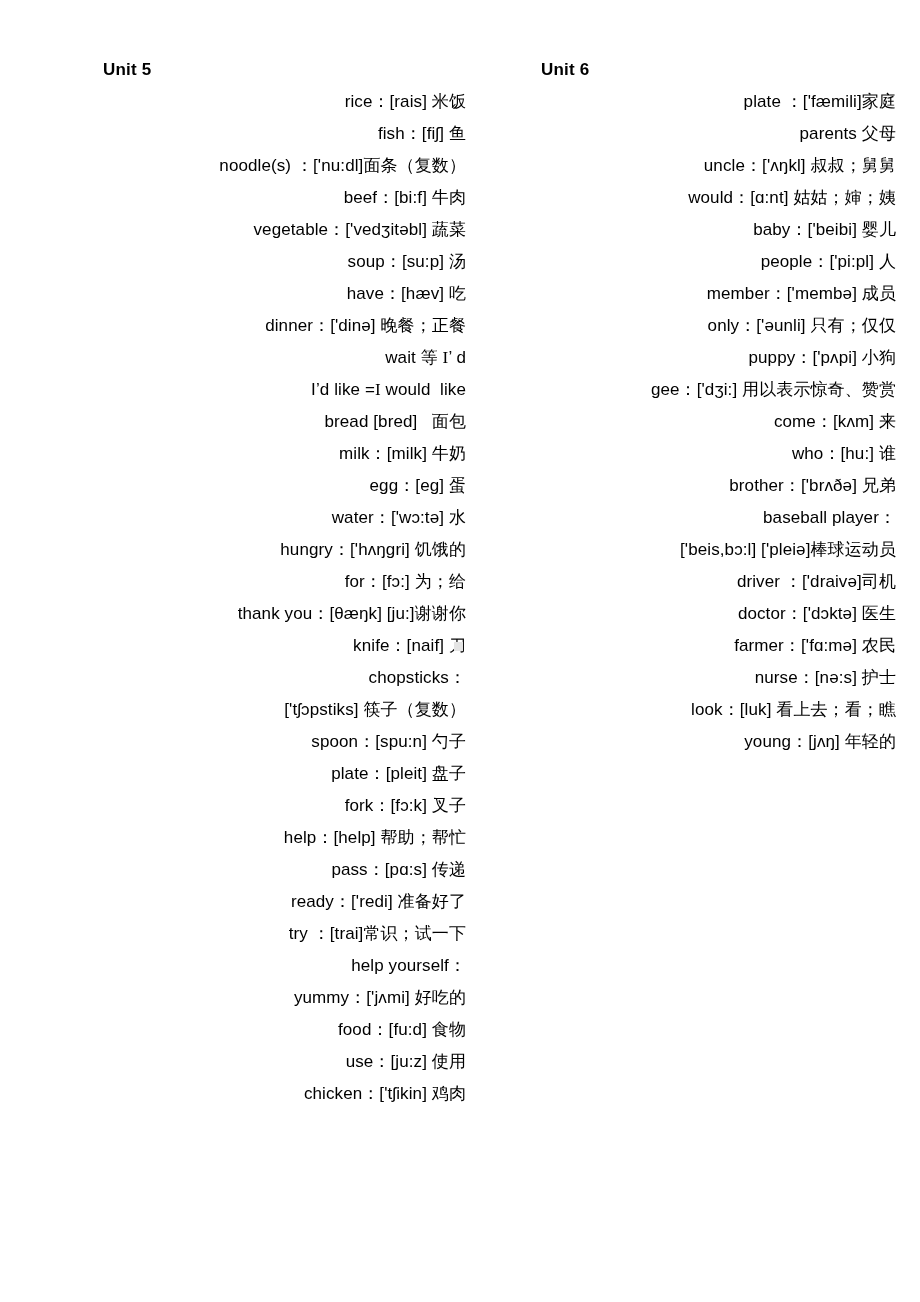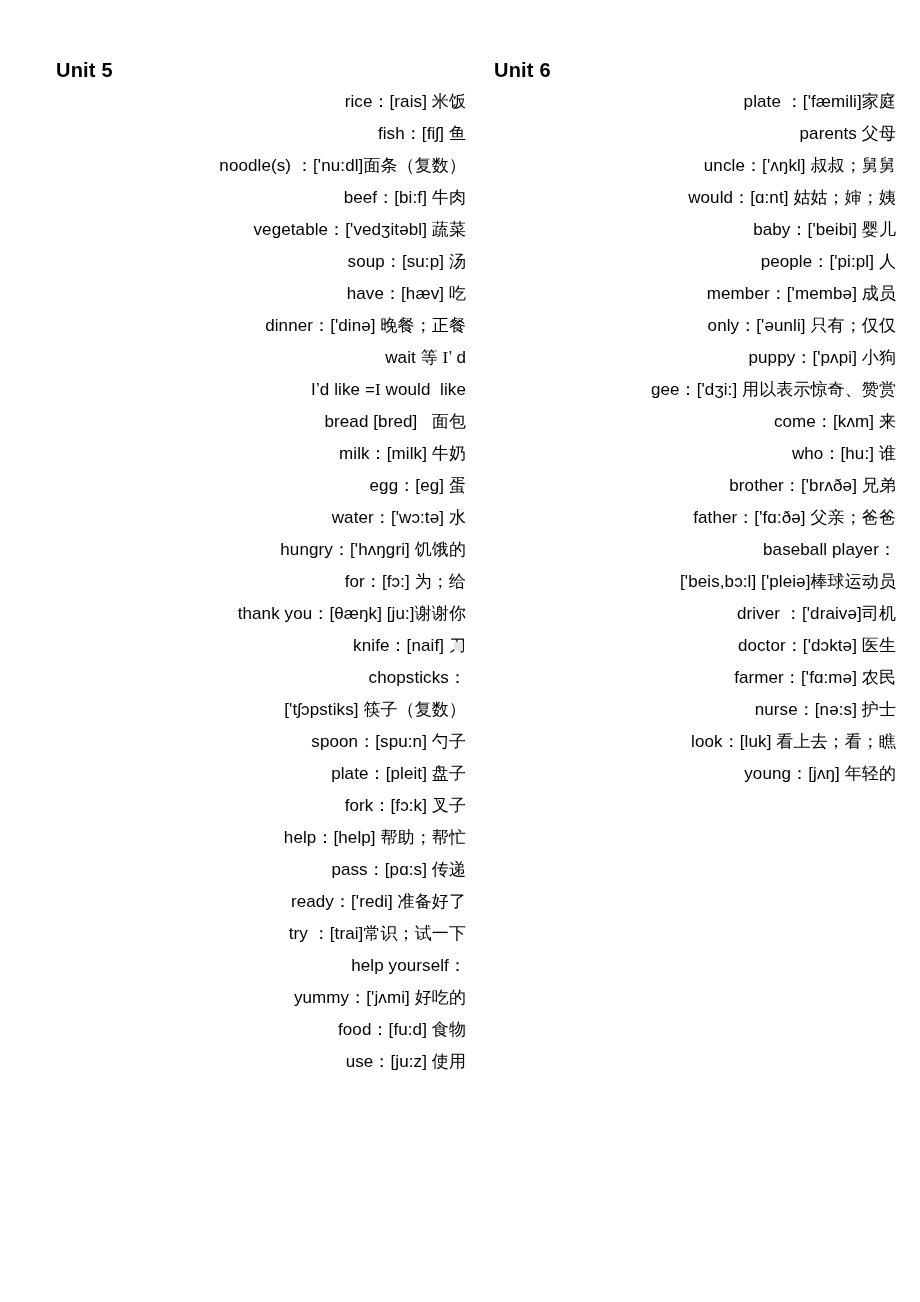--- a/index.html
+++ b/index.html
@@ -20,26 +20,27 @@
     inset: 0;
   }
   .column {
     position: absolute;
     top: 54px;
   }
   #col-left  { left: 56px;  width: 410px; }
   #col-right { left: 486px; width: 410px; }
 
   .unit-heading {
-    font-size: 20px;
+    font-size: 17px;
     font-weight: bold;
     line-height: 32px;
     height: 32px;
     white-space: pre;
     letter-spacing: 0.2px;
+    margin-left: 47px;
   }
   #col-right .unit-heading { padding-left: 8px; }
 
   .entry {
     font-size: 17px;
     font-weight: normal;
     line-height: 32px;
     height: 32px;
     white-space: pre;
     letter-spacing: 0.1px;
@@ -89,40 +90,40 @@
         <div class="entry">plate：[pleit] 盘子</div>
         <div class="entry">fork：[fɔ:k] 叉子</div>
         <div class="entry">help：[help] 帮助；帮忙</div>
         <div class="entry">pass：[pɑ:s] 传递</div>
         <div class="entry">ready：['redi] 准备好了</div>
         <div class="entry">try ：[trai]常识；试一下</div>
         <div class="entry">help yourself：</div>
         <div class="entry">yummy：['jʌmi] 好吃的</div>
         <div class="entry">food：[fu:d] 食物</div>
         <div class="entry">use：[ju:z] 使用</div>
+        <div class="entry">chicken：['tʃikin] 鸡肉</div>
       </div>
   </div>
 
   <div class="column" id="col-right">
     <div class="unit-heading">Unit 6</div>
     <div id="right-entries">
         <div class="entry">plate ：['fæmili]家庭</div>
         <div class="entry">parents 父母</div>
         <div class="entry">uncle：['ʌŋkl] 叔叔；舅舅</div>
         <div class="entry">would：[ɑ:nt] 姑姑；婶；姨</div>
         <div class="entry">baby：['beibi] 婴儿</div>
         <div class="entry">people：['pi:pl] 人</div>
         <div class="entry">member：['membə] 成员</div>
         <div class="entry">only：['əunli] 只有；仅仅</div>
         <div class="entry">puppy：['pʌpi] 小狗</div>
         <div class="entry">gee：['dʒi:] 用以表示惊奇、赞赏</div>
         <div class="entry">come：[kʌm] 来</div>
         <div class="entry">who：[hu:] 谁</div>
         <div class="entry">brother：['brʌðə] 兄弟</div>
-        <div class="entry">father：['fɑ:ðə] 父亲；爸爸</div>
         <div class="entry">baseball player：</div>
         <div class="entry">['beis,bɔ:l] ['pleiə]棒球运动员</div>
         <div class="entry">driver ：['draivə]司机</div>
         <div class="entry">doctor：['dɔktə] 医生</div>
         <div class="entry">farmer：['fɑ:mə] 农民</div>
         <div class="entry">nurse：[nə:s] 护士</div>
         <div class="entry">look：[luk] 看上去；看；瞧</div>
         <div class="entry">young：[jʌŋ] 年轻的</div>
       </div>
   </div>

